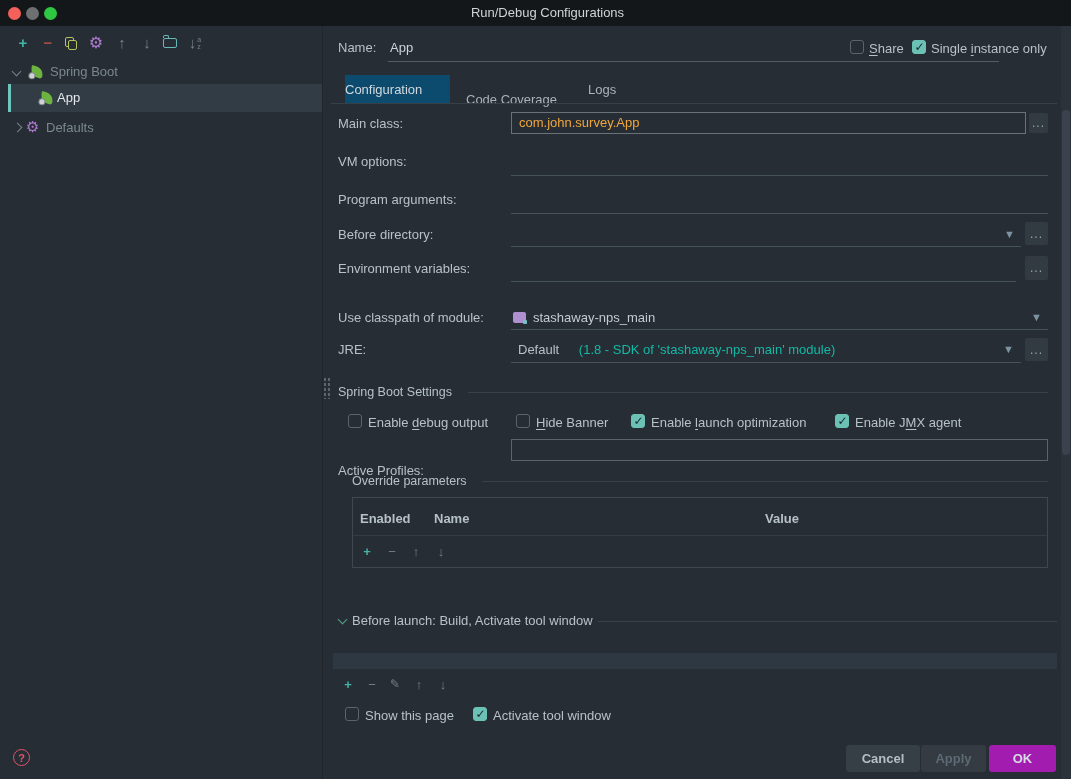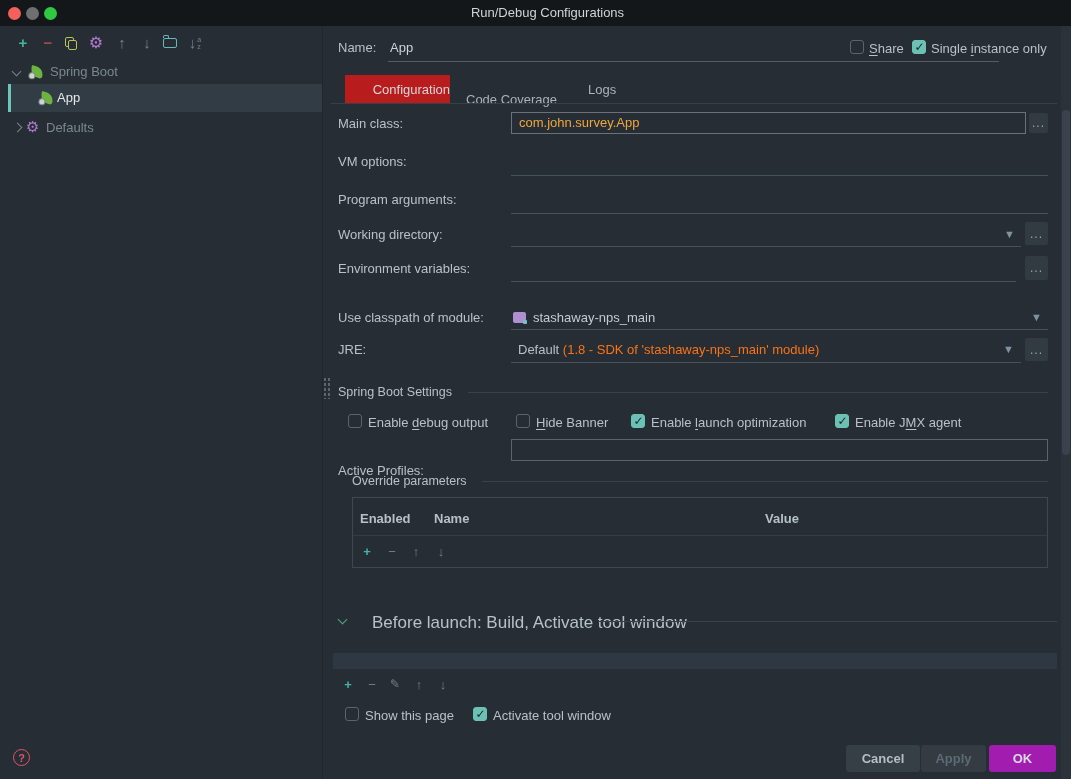--- a/index.html
+++ b/index.html
@@ -33,21 +33,21 @@
   .boxfield{position:absolute;box-sizing:border-box;background:#272d34;}
   .browse{position:absolute;background:#333b42;color:#99a4ac;border-radius:2px;
     display:flex;align-items:center;justify-content:center;font-size:12px;letter-spacing:1px;cursor:default;}
   .ddarrow{position:absolute;color:#7e93a2;font-size:11px;line-height:11px;}
   .cb{position:absolute;width:14px;height:14px;box-sizing:border-box;border:1px solid #5b646b;border-radius:3px;
     background:#272d34;cursor:default;}
   .cb.checked{background:#6cc1b5;border-color:#6cc1b5;}
   .cb.checked::after{content:"✓";position:absolute;left:1.5px;top:-1px;color:#17242c;font-size:12px;font-weight:bold;}
   u{text-decoration:underline;text-underline-offset:2px;}
   
-  .tab-active{position:absolute;background:#b91c1c;display:flex;align-items:center;justify-content:flex-end;
+  .tab-active{position:absolute;background:#0c4a6e;display:flex;align-items:center;justify-content:flex-start;
     color:#d2d9de;cursor:default;}
   .tab{position:absolute;color:#a9b3bb;cursor:default;}
   
   .tablebox{position:absolute;box-sizing:border-box;border:1px solid #3f4850;}
   .th{position:absolute;font-weight:bold;color:#b6c0c7;}
   .miniicon{position:absolute;width:16px;height:16px;display:flex;align-items:center;justify-content:center;
     font-size:13px;color:#76818a;cursor:default;}
   
   .blrow1{position:absolute;left:333px;top:635px;width:724px;height:18px;background:#1b2025;}
   .blrow2{position:absolute;left:333px;top:653px;width:724px;height:16px;background:#2d3842;}
@@ -150,39 +150,39 @@
     <span style="position:absolute;left:7px;top:2px;color:#efa73d;">com.john.survey.App</span>
   </div>
   <div class="browse" style="left:1029px;top:113px;width:19px;height:20px;">...</div>
 
   <span class="lbl" style="left:338px;top:154px;">VM options:</span>
   <div class="uline" style="left:511px;top:175px;width:537px;"></div>
 
   <span class="lbl" style="left:338px;top:192px;">Program arguments:</span>
   <div class="uline" style="left:511px;top:213px;width:537px;"></div>
 
-  <span class="lbl" style="left:338px;top:227px;">Working directory:</span>
+  <span class="lbl" style="left:338px;top:227px;">Before directory:</span>
   <div class="uline" style="left:511px;top:246px;width:510px;"></div>
   <span class="ddarrow" style="left:1004px;top:229px;">▼</span>
   <div class="browse" style="left:1025px;top:222px;width:23px;height:23px;">...</div>
 
   <span class="lbl" style="left:338px;top:261px;">Environment variables:</span>
   <div class="uline" style="left:511px;top:281px;width:505px;"></div>
   <div class="browse" style="left:1025px;top:256px;width:23px;height:24px;">...</div>
 
   <span class="lbl" style="left:338px;top:310px;">Use classpath of module:</span>
   <span class="modicon" style="left:513px;top:312px;"></span>
   <span class="lbl" style="left:533px;top:310px;color:#c2cbd2;">stashaway-nps_main</span>
   <span class="ddarrow" style="left:1031px;top:312px;">▼</span>
   <div class="uline" style="left:511px;top:329px;width:537px;"></div>
 
   <span class="lbl" style="left:338px;top:342px;">JRE:</span>
   <span class="lbl" style="left:518px;top:342px;color:#b6c0c7;">
     <span>Default</span>
-    <span style="color:#f97316;">(1.8 - SDK of 'stashaway-nps_main' module)</span>
+    <span style="color:#14b8a6;margin-left:16px;">(1.8 - SDK of 'stashaway-nps_main' module)</span>
   </span>
   <span class="ddarrow" style="left:1003px;top:344px;">▼</span>
   <div class="uline" style="left:511px;top:362px;width:510px;"></div>
   <div class="browse" style="left:1025px;top:338px;width:23px;height:23px;">...</div>
 
   <span class="lbl" style="left:338px;top:385px;font-size:12.5px;">Spring Boot Settings</span>
   <div class="hairline" style="left:468px;top:392px;width:580px;"></div>
 
   <span class="cb" style="left:348px;top:414px;"></span>
   <span class="lbl" style="left:368px;top:415px;">Enable <u>d</u>ebug output</span>
@@ -202,21 +202,21 @@
   <span class="th" style="left:360px;top:511px;">Enabled</span>
   <span class="th" style="left:434px;top:511px;text-align:center;">Name</span>
   <span class="th" style="left:765px;top:511px;">Value</span>
   <div class="hairline" style="left:353px;top:535px;width:694px;background:#343d45;"></div>
   <span class="miniicon" style="left:359px;top:543px;color:#45b3a7;font-weight:bold;">+</span>
   <span class="miniicon" style="left:384px;top:543px;">−</span>
   <span class="miniicon" style="left:408px;top:543px;">↑</span>
   <span class="miniicon" style="left:433px;top:543px;">↓</span>
 
   <span class="abs chev down" style="left:339px;top:616px;border-color:#54a586;"></span>
-  <span class="lbl" style="left:372px;top:613px;font-size:17px;">Before launch: Build, Activate tool window</span>
+  <span class="lbl" style="left:352px;top:613px;font-size:13px;">Before launch: Build, Activate tool window</span>
   <div class="hairline" style="left:598px;top:621px;width:459px;"></div>
 
   <div class="blrow2"></div>
 
   <span class="miniicon" style="left:340px;top:676px;color:#45b3a7;font-weight:bold;">+</span>
   <span class="miniicon" style="left:364px;top:676px;">−</span>
   <span class="miniicon" style="left:387px;top:676px;font-size:12px;">✎</span>
   <span class="miniicon" style="left:411px;top:676px;">↑</span>
   <span class="miniicon" style="left:435px;top:676px;">↓</span>
 

